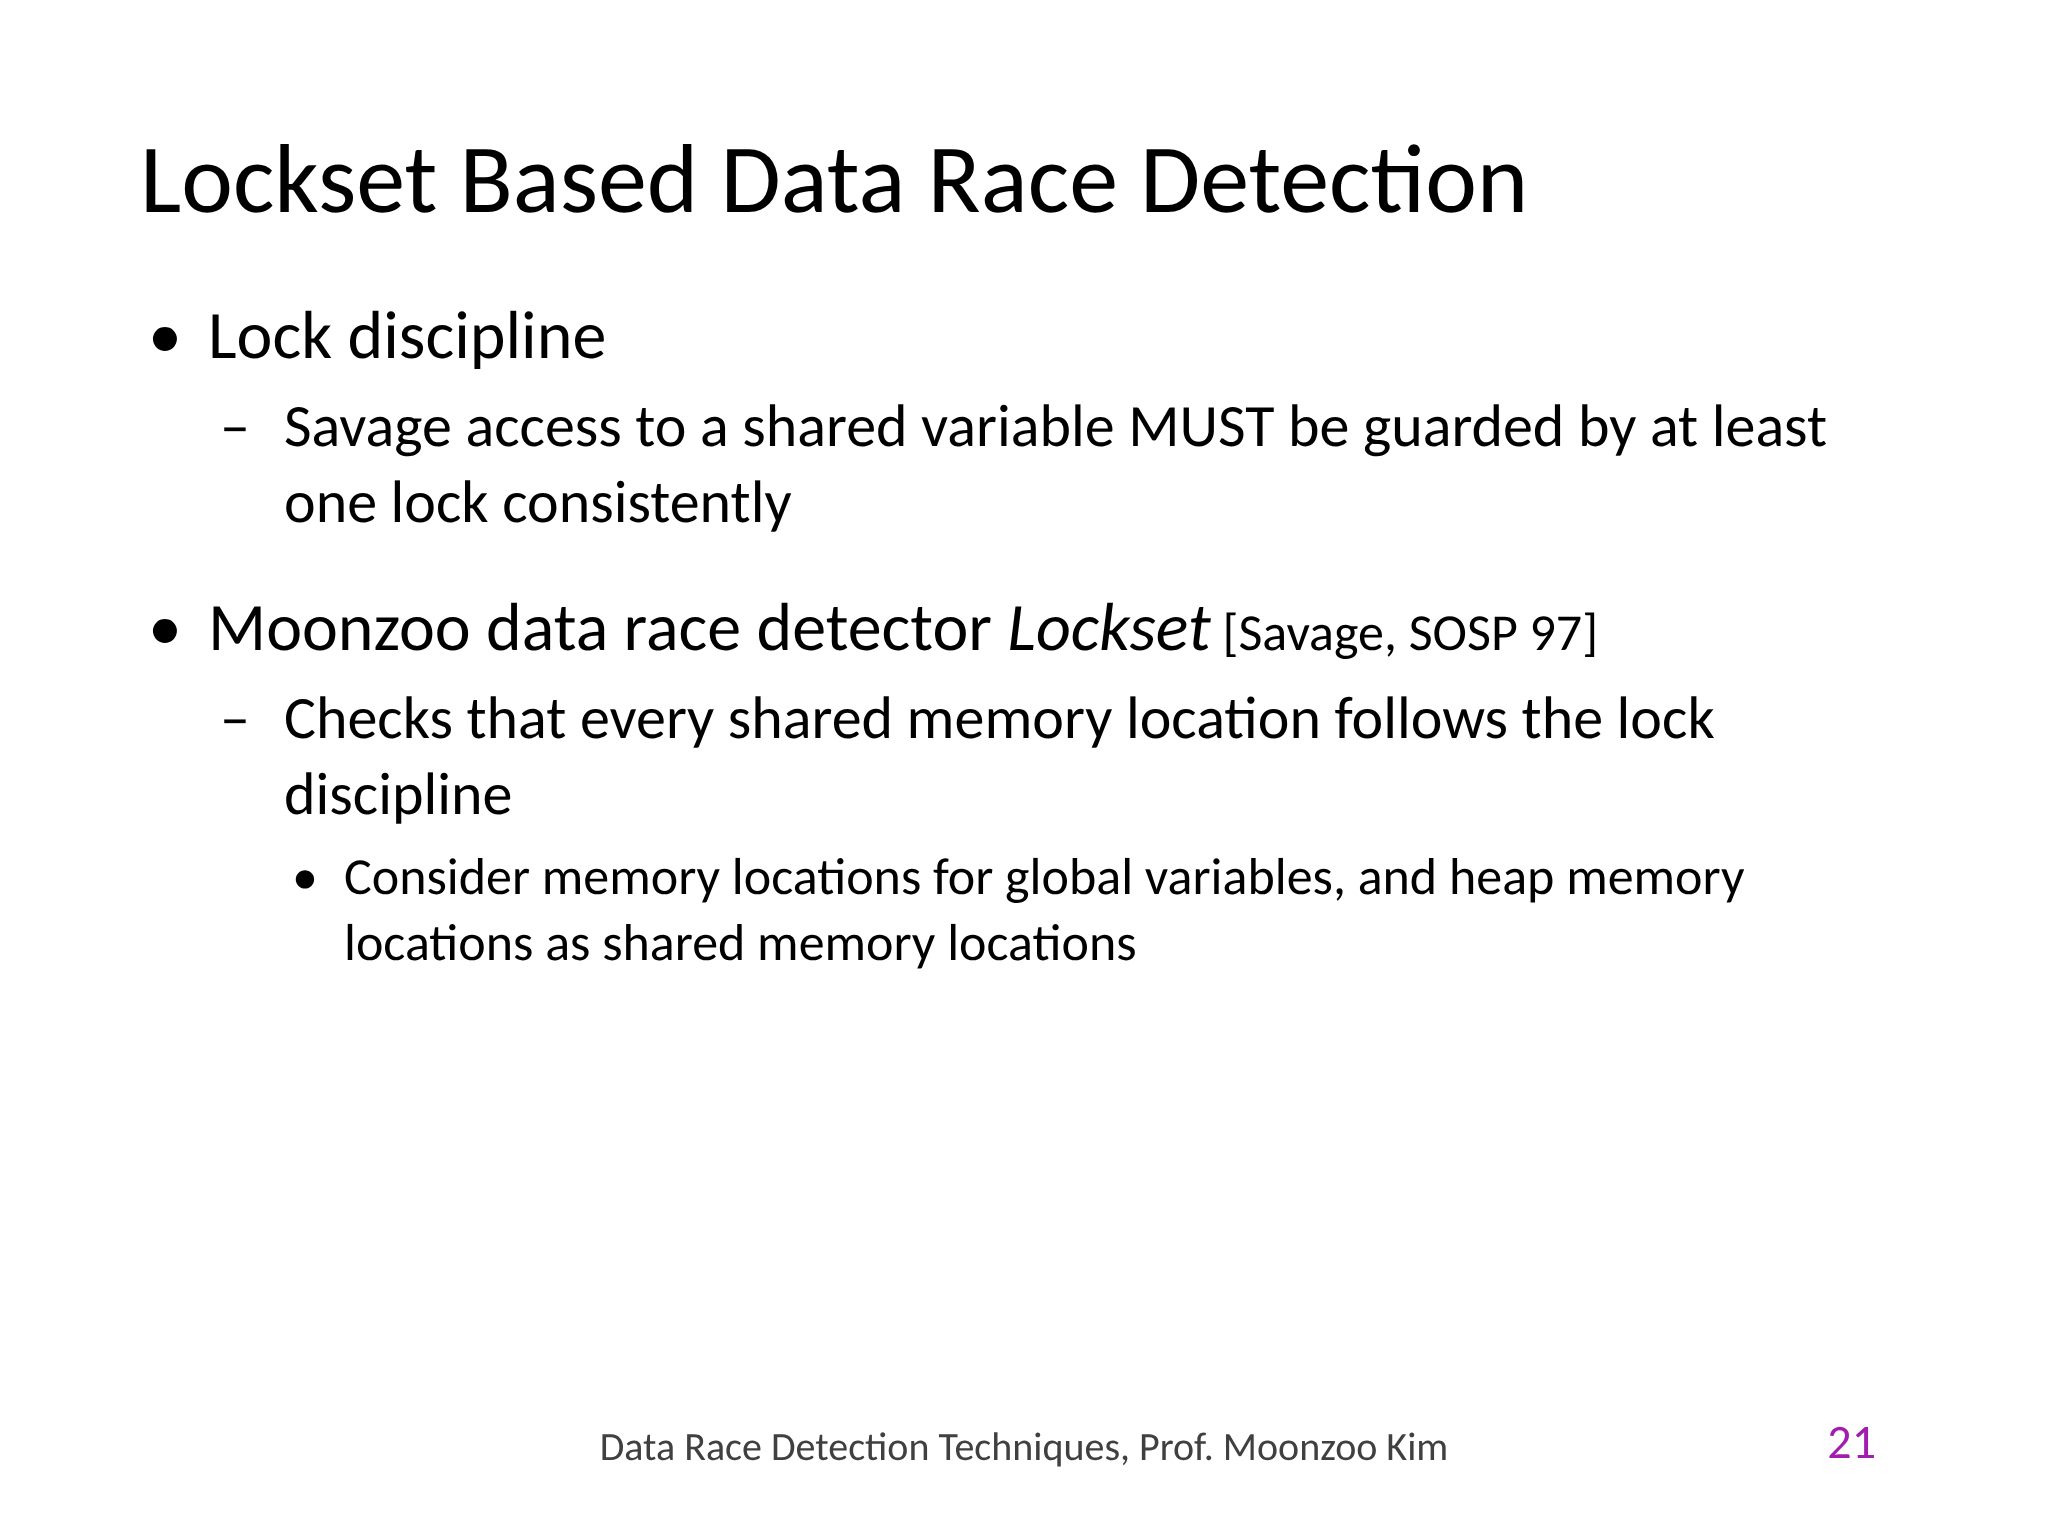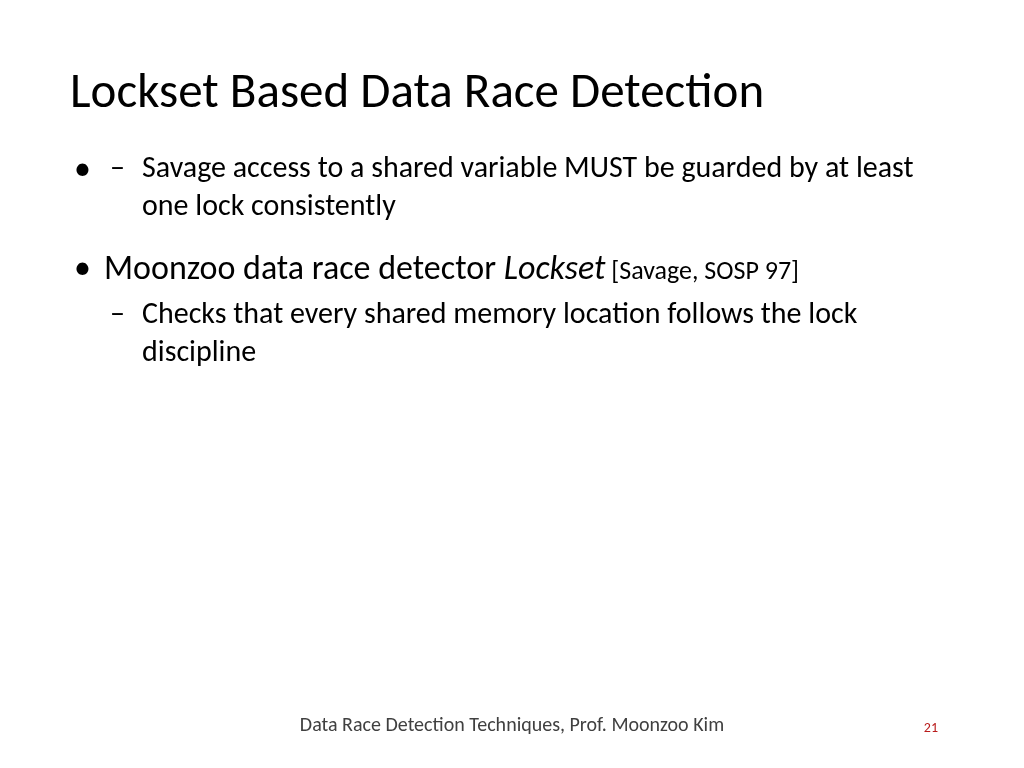--- a/index.html
+++ b/index.html
@@ -11,44 +11,50 @@
   ul.body > li.level1::before { content: "•"; position: absolute; left: 4px; top: 0; font-size: 34px; }
   ul.body > li.level1 > ul { list-style: none; margin-top: 6px; }
   ul.body > li.level1 > ul > li.level2 { font-size: 30px; position: relative; padding-left: 38px; line-height: 1.25; margin-bottom: 24px; }
   ul.body > li.level1 > ul > li.level2::before { content: "–"; position: absolute; left: 6px; top: 0; }
   ul.body > li.level1 > ul > li.level2 > ul { list-style: none; margin-top: 6px; }
   ul.body > li.level1 > ul > li.level2 > ul > li.level3 { font-size: 26px; position: relative; padding-left: 30px; line-height: 1.25; }
   ul.body > li.level1 > ul > li.level2 > ul > li.level3::before { content: "•"; position: absolute; left: 4px; top: 0; }
   .eraser-line .italic { font-style: italic; }
   .eraser-line .cite { font-size: 26px; text-align: right; }
   .footer { position: absolute; bottom: 32px; left: 0; width: 1024px; text-align: center; font-size: 20px; color: #404040; }
-  .pagenum { position: absolute; bottom: 32px; right: 86px; font-size: 14px; color: #b91c1c; }
+  .pagenum { position: absolute; bottom: 32px; right: 86px; font-size: 24px; color: #a21caf; }
 </style>
 </head>
 <body>
 
 <div class="slide">
 
   <h1 class="title">Lockset Based Data Race Detection</h1>
 
   <ul class="body">
 
     <li class="level1">
+      <span>Lock discipline</span>
       <ul>
         <li class="level2">
           <span>Savage access to a shared variable MUST be guarded by at least one lock consistently</span>
         </li>
       </ul>
     </li>
 
     <li class="level1 eraser-line">
       <span>Moonzoo data race detector </span><span class="italic">Lockset</span><span class="cite"> [Savage, SOSP 97]</span>
       <ul>
         <li class="level2">
           <span>Checks that every shared memory location follows the lock discipline</span>
+          <ul>
+            <li class="level3">
+              <span>Consider memory locations for global variables, and heap memory locations as shared memory locations</span>
+            </li>
+          </ul>
         </li>
       </ul>
     </li>
 
   </ul>
 
   <div class="footer">Data Race Detection Techniques, Prof. Moonzoo Kim</div>
   <div class="pagenum">21</div>
 
 </div>

